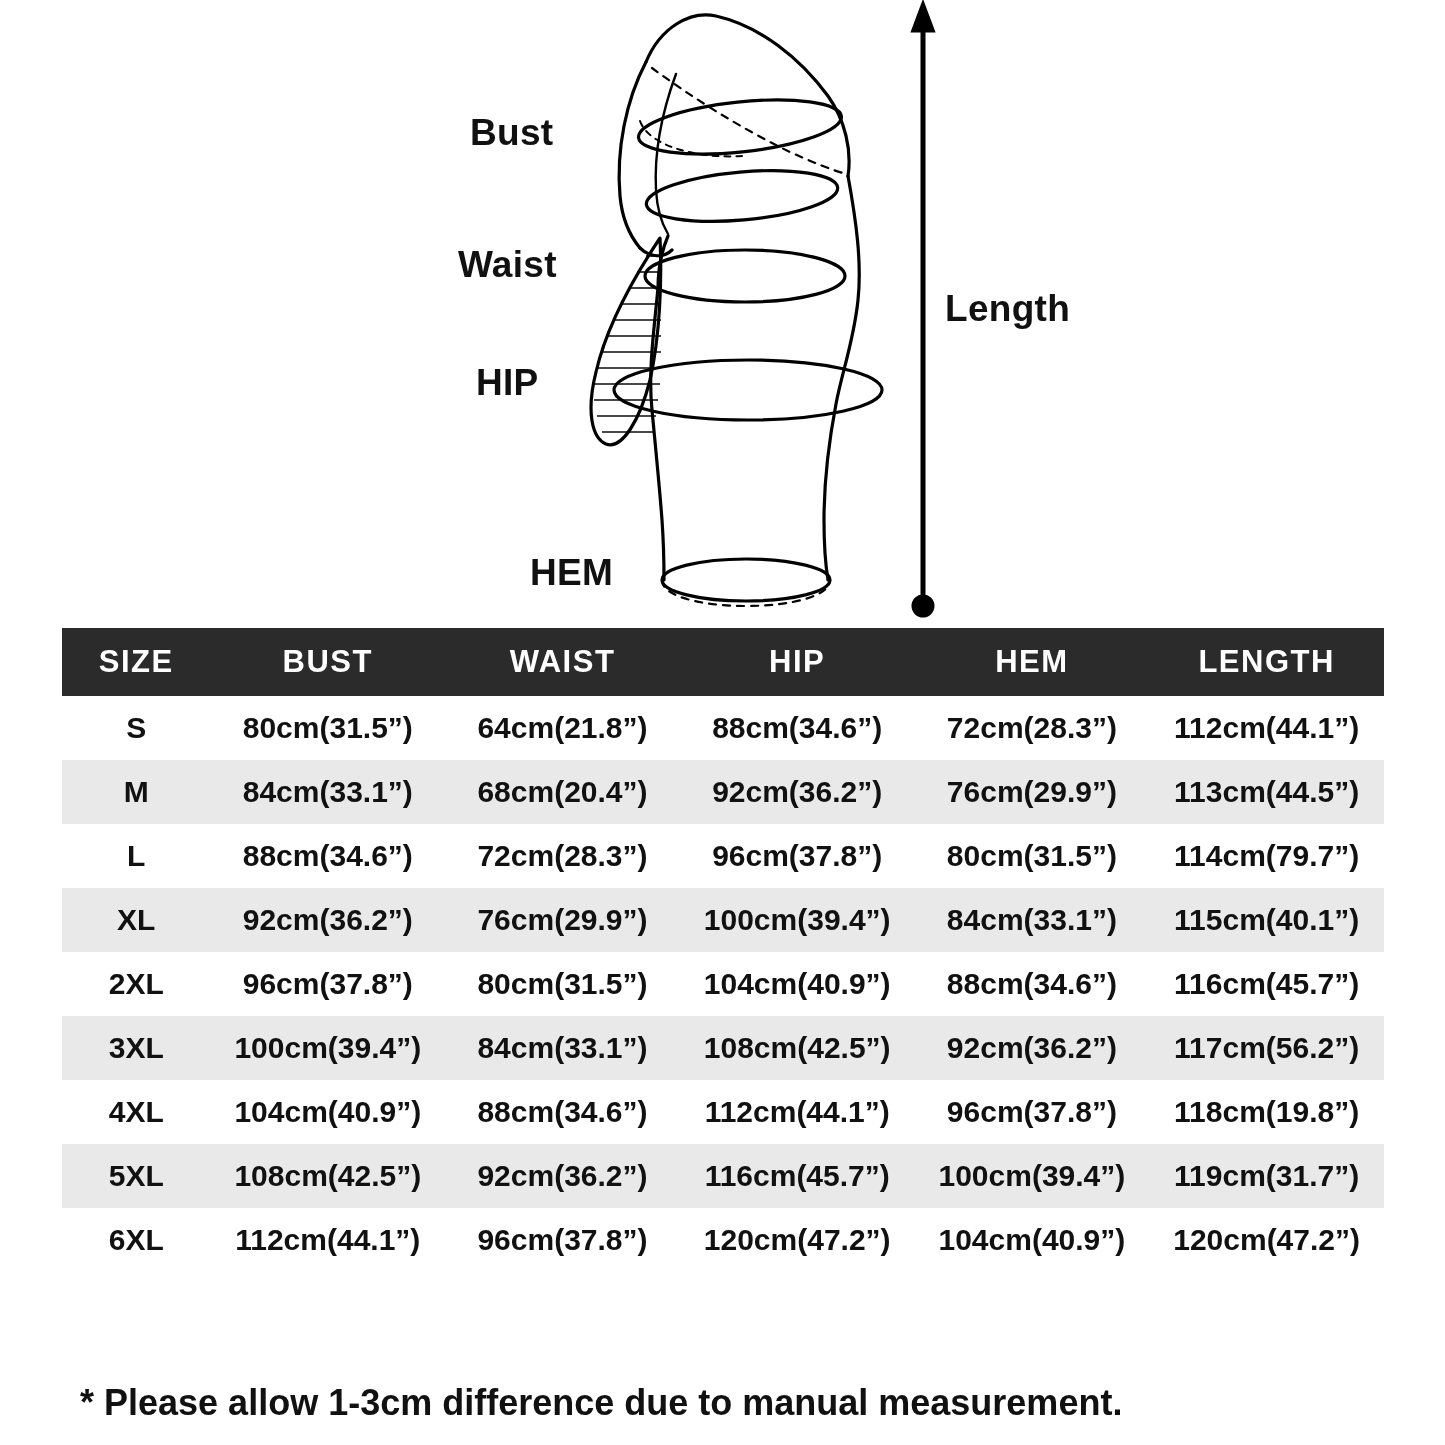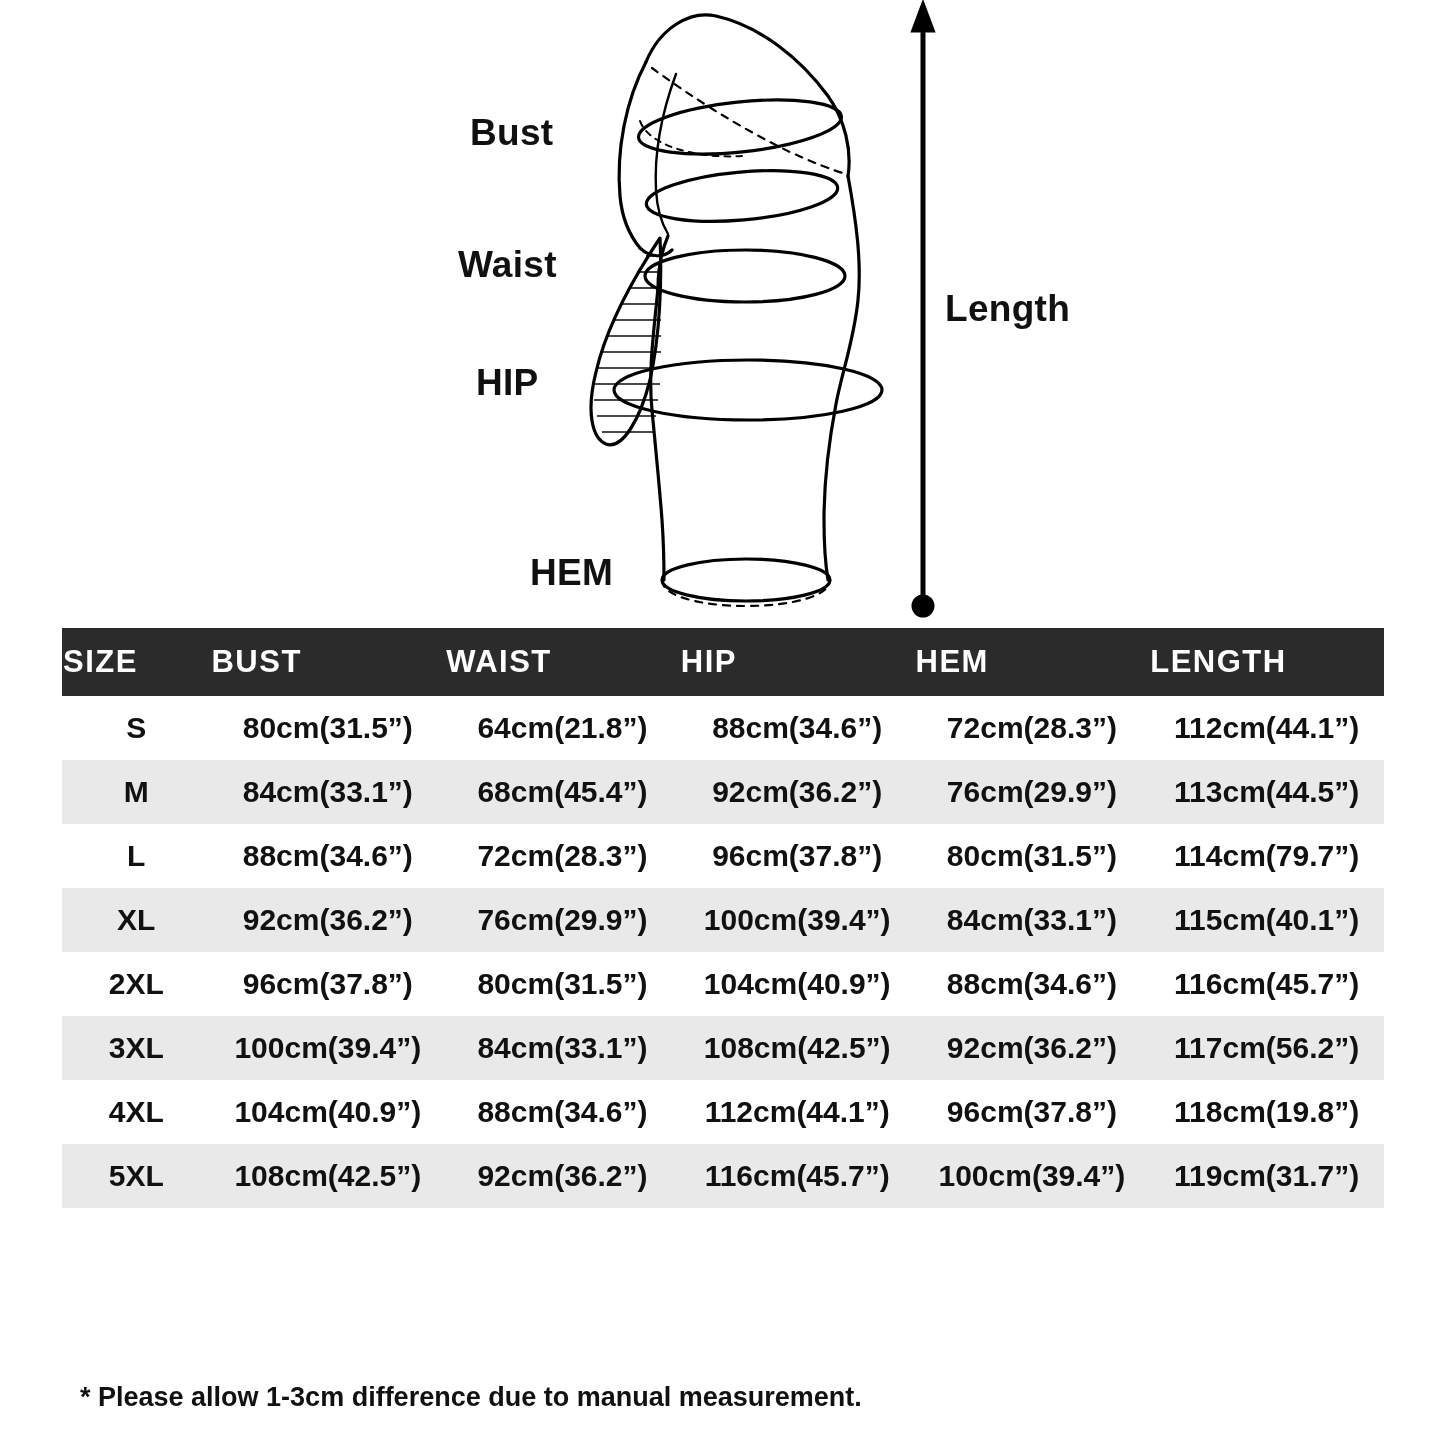--- a/index.html
+++ b/index.html
@@ -56,41 +56,41 @@
     width: 1322px;
     table-layout: fixed;
   }
   table.size-table th {
     background: #2b2b2b;
     color: #ffffff;
     font-size: 31px;
     font-weight: bold;
     letter-spacing: 1.5px;
     height: 66px;
-    text-align: left;
+    text-align: center;
     vertical-align: middle;
   }
   table.size-table td {
     font-size: 30px;
     font-weight: bold;
     text-align: center;
     vertical-align: middle;
     height: 62px;
     color: #111111;
   }
   table.size-table tbody tr:nth-child(odd) { background: #ffffff; }
   table.size-table tbody tr:nth-child(even) { background: #e9e9e9; }
   col.c-size { width: 148px; }
   col.c-col  { width: 234px; }
 
   .footnote {
     position: absolute;
     left: 80px;
     top: 1382px;
-    font-size: 27px;
+    font-size: 36px;
     font-weight: bold;
     color: #111111;
   }
 </style>
 </head>
 <body>
 
 <div class="page">
 
   <div class="diagram">
@@ -184,21 +184,21 @@
           <td>S</td>
           <td>80cm(31.5”)</td>
           <td>64cm(21.8”)</td>
           <td>88cm(34.6”)</td>
           <td>72cm(28.3”)</td>
           <td>112cm(44.1”)</td>
         </tr>
         <tr>
           <td>M</td>
           <td>84cm(33.1”)</td>
-          <td>68cm(45.4”)</td>
+          <td>68cm(20.4”)</td>
           <td>92cm(36.2”)</td>
           <td>76cm(29.9”)</td>
           <td>113cm(44.5”)</td>
         </tr>
         <tr>
           <td>L</td>
           <td>88cm(34.6”)</td>
           <td>72cm(28.3”)</td>
           <td>96cm(37.8”)</td>
           <td>80cm(31.5”)</td>
@@ -237,19 +237,27 @@
           <td>118cm(19.8”)</td>
         </tr>
         <tr>
           <td>5XL</td>
           <td>108cm(42.5”)</td>
           <td>92cm(36.2”)</td>
           <td>116cm(45.7”)</td>
           <td>100cm(39.4”)</td>
           <td>119cm(31.7”)</td>
         </tr>
+        <tr>
+          <td>6XL</td>
+          <td>112cm(44.1”)</td>
+          <td>96cm(37.8”)</td>
+          <td>120cm(47.2”)</td>
+          <td>104cm(40.9”)</td>
+          <td>120cm(47.2”)</td>
+        </tr>
       </tbody>
     </table>
   </div>
 
   <div class="footnote">* Please allow 1-3cm difference due to manual measurement.</div>
 
 </div>
 
 </body></html>

